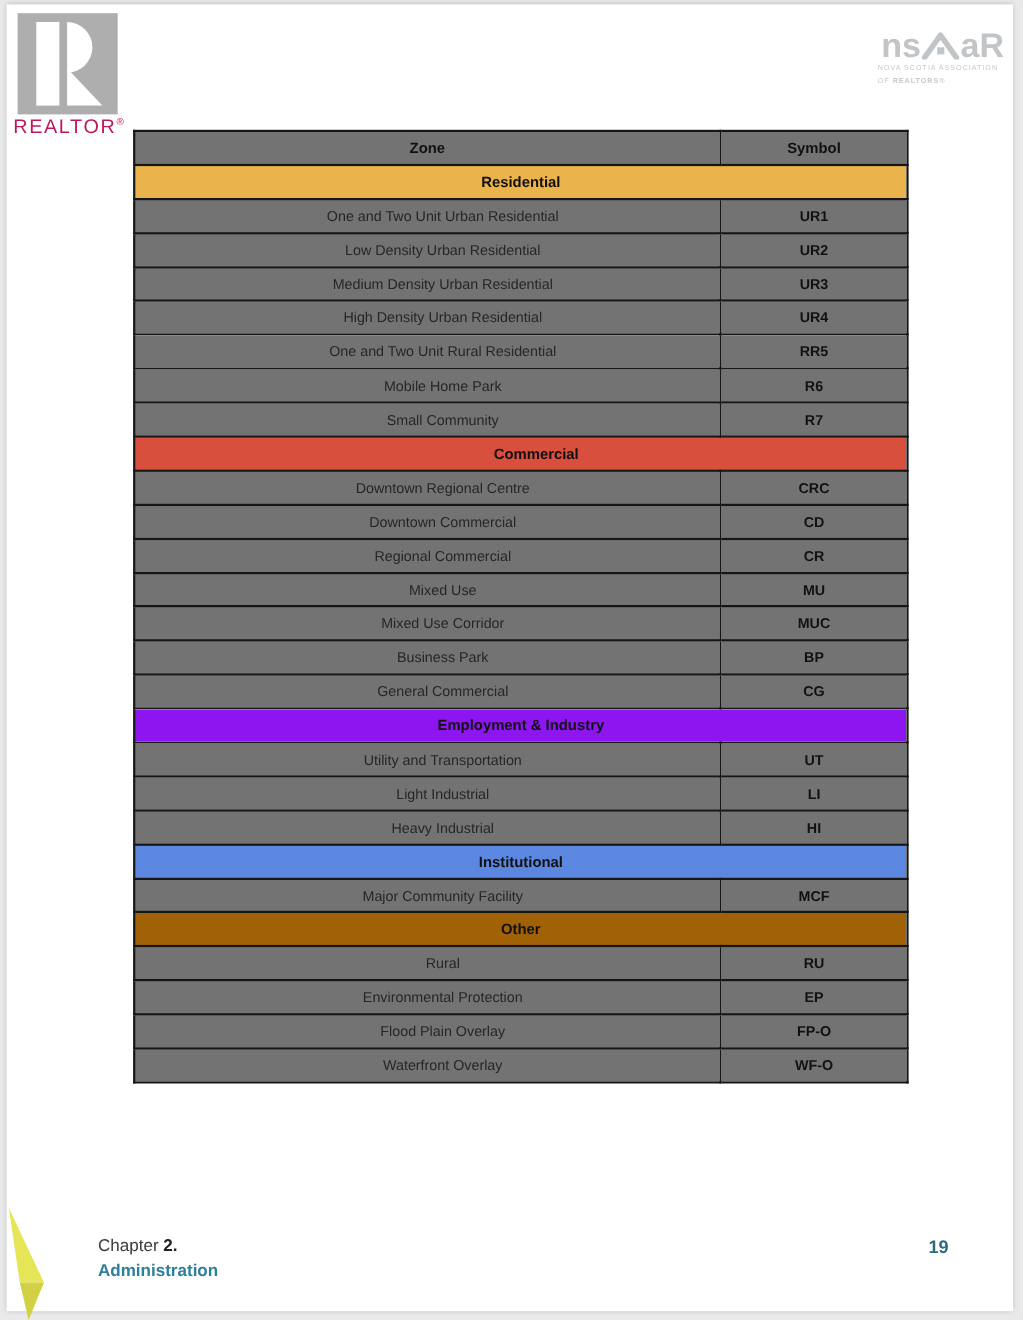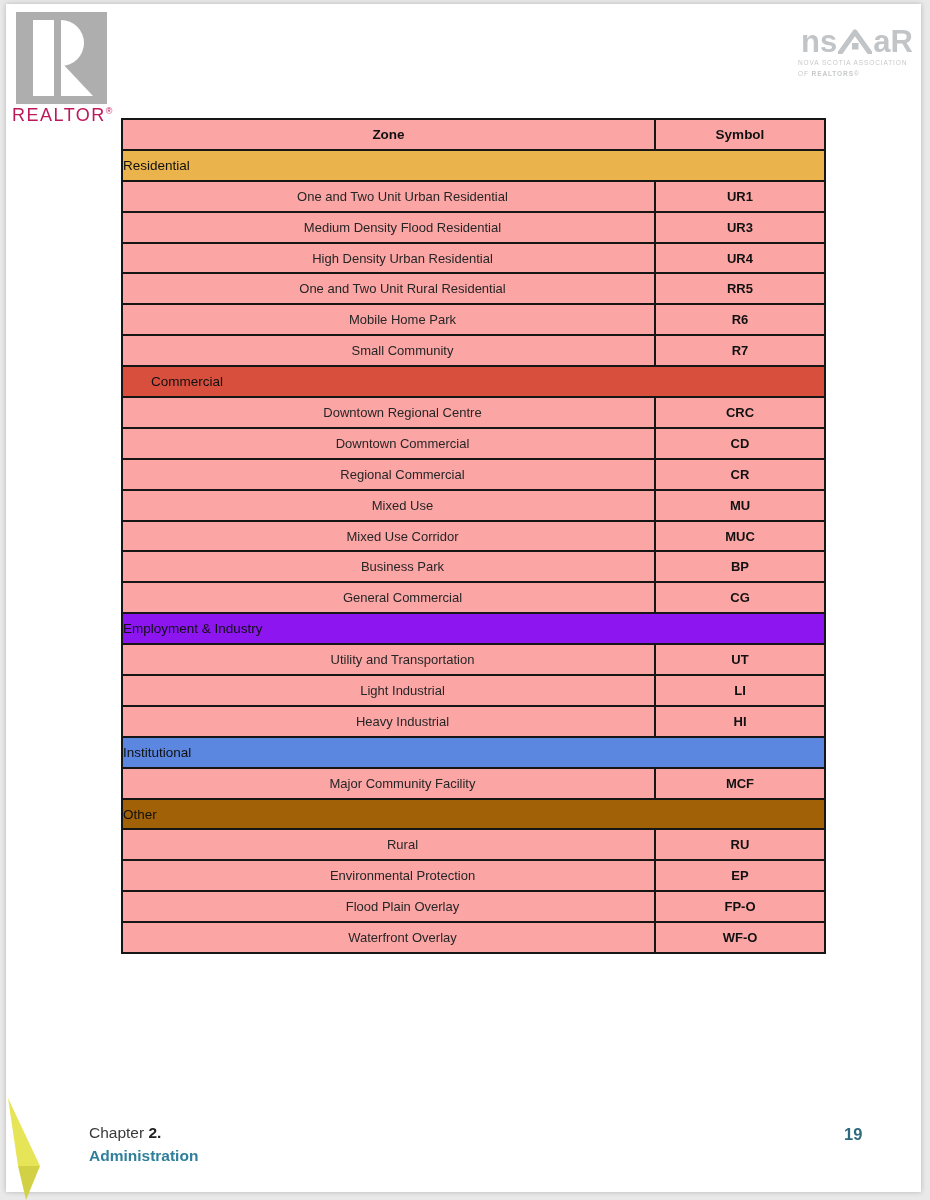--- a/index.html
+++ b/index.html
@@ -54,33 +54,33 @@
   .zone-table {
     position: absolute; left: 115px; top: 114px; width: 703px;
     border-collapse: collapse;
     table-layout: fixed;
   }
   .zone-table td, .zone-table th {
     border: 2px solid #161616;
     height: 30.9px;
     font-size: 13px;
     color: #262626;
-    background: #fca5a5;
+    background: #737373;
     overflow: hidden;
   }
   .zone-table col.c-zone   { width: 533px; }
   .zone-table col.c-symbol { width: 170px; }
   th.col-head {
     text-align: center; font-weight: 700; color: #111;
     font-size: 13.5px;
   }
   td.zone-cell { text-align: center; padding-left: 28px; }
   td.symbol-cell { text-align: center; font-weight: 700; color: #111; }
   td.section-cell {
-    text-align: left; font-weight: 400; color: #101010;
+    text-align: center; font-weight: 700; color: #101010;
     font-size: 13.5px;
     margin-left: 39px;
   }
 
   
   .footer-kite { position: absolute; left: 0; top: 1086px; }
   .footer-text {
     position: absolute; left: 83px; top: 1117px;
     font-size: 15.5px; line-height: 23px; color: #3a3a3a;
   }
@@ -133,21 +133,25 @@
     </thead>
     <tbody>
         <tr>
           <td class="section-cell" colspan="2" style="background: rgb(234, 179, 76);">Residential</td>
         </tr>
         <tr>
           <td class="zone-cell">One and Two Unit Urban Residential</td>
           <td class="symbol-cell">UR1</td>
         </tr>
         <tr>
-          <td class="zone-cell">Medium Density Flood Residential</td>
+          <td class="zone-cell">Low Density Urban Residential</td>
+          <td class="symbol-cell">UR2</td>
+        </tr>
+        <tr>
+          <td class="zone-cell">Medium Density Urban Residential</td>
           <td class="symbol-cell">UR3</td>
         </tr>
         <tr>
           <td class="zone-cell">High Density Urban Residential</td>
           <td class="symbol-cell">UR4</td>
         </tr>
         <tr>
           <td class="zone-cell">One and Two Unit Rural Residential</td>
           <td class="symbol-cell">RR5</td>
         </tr>

